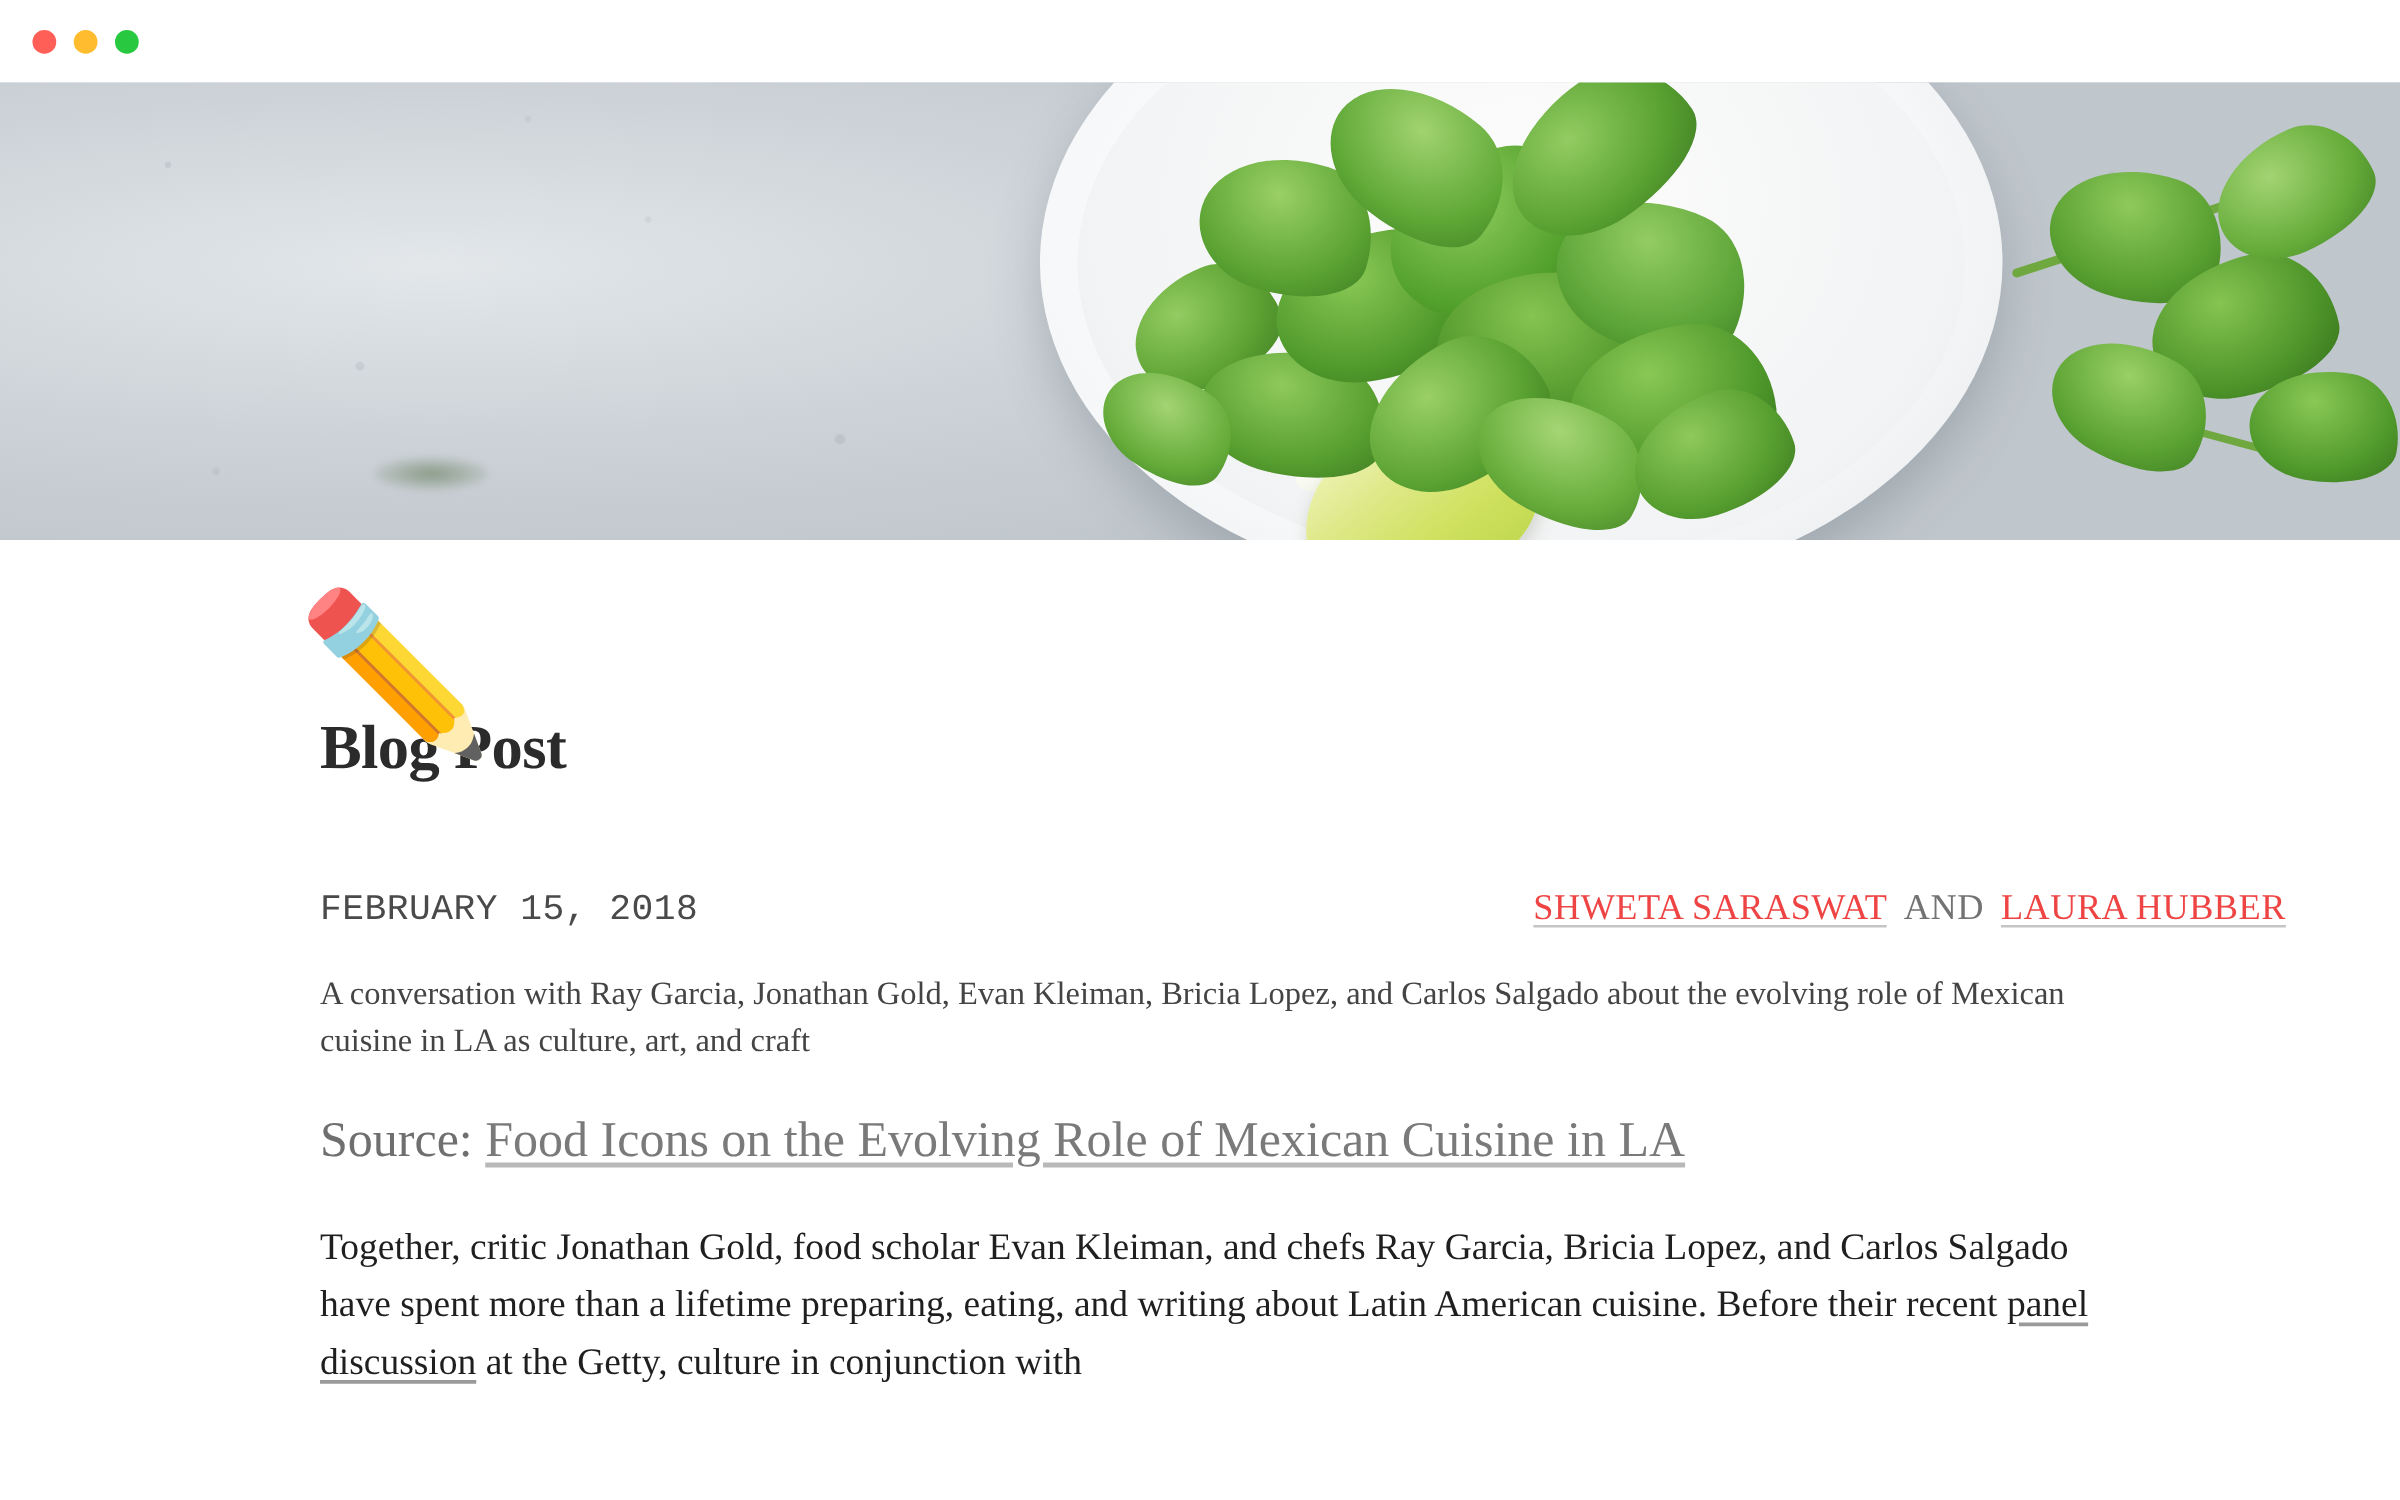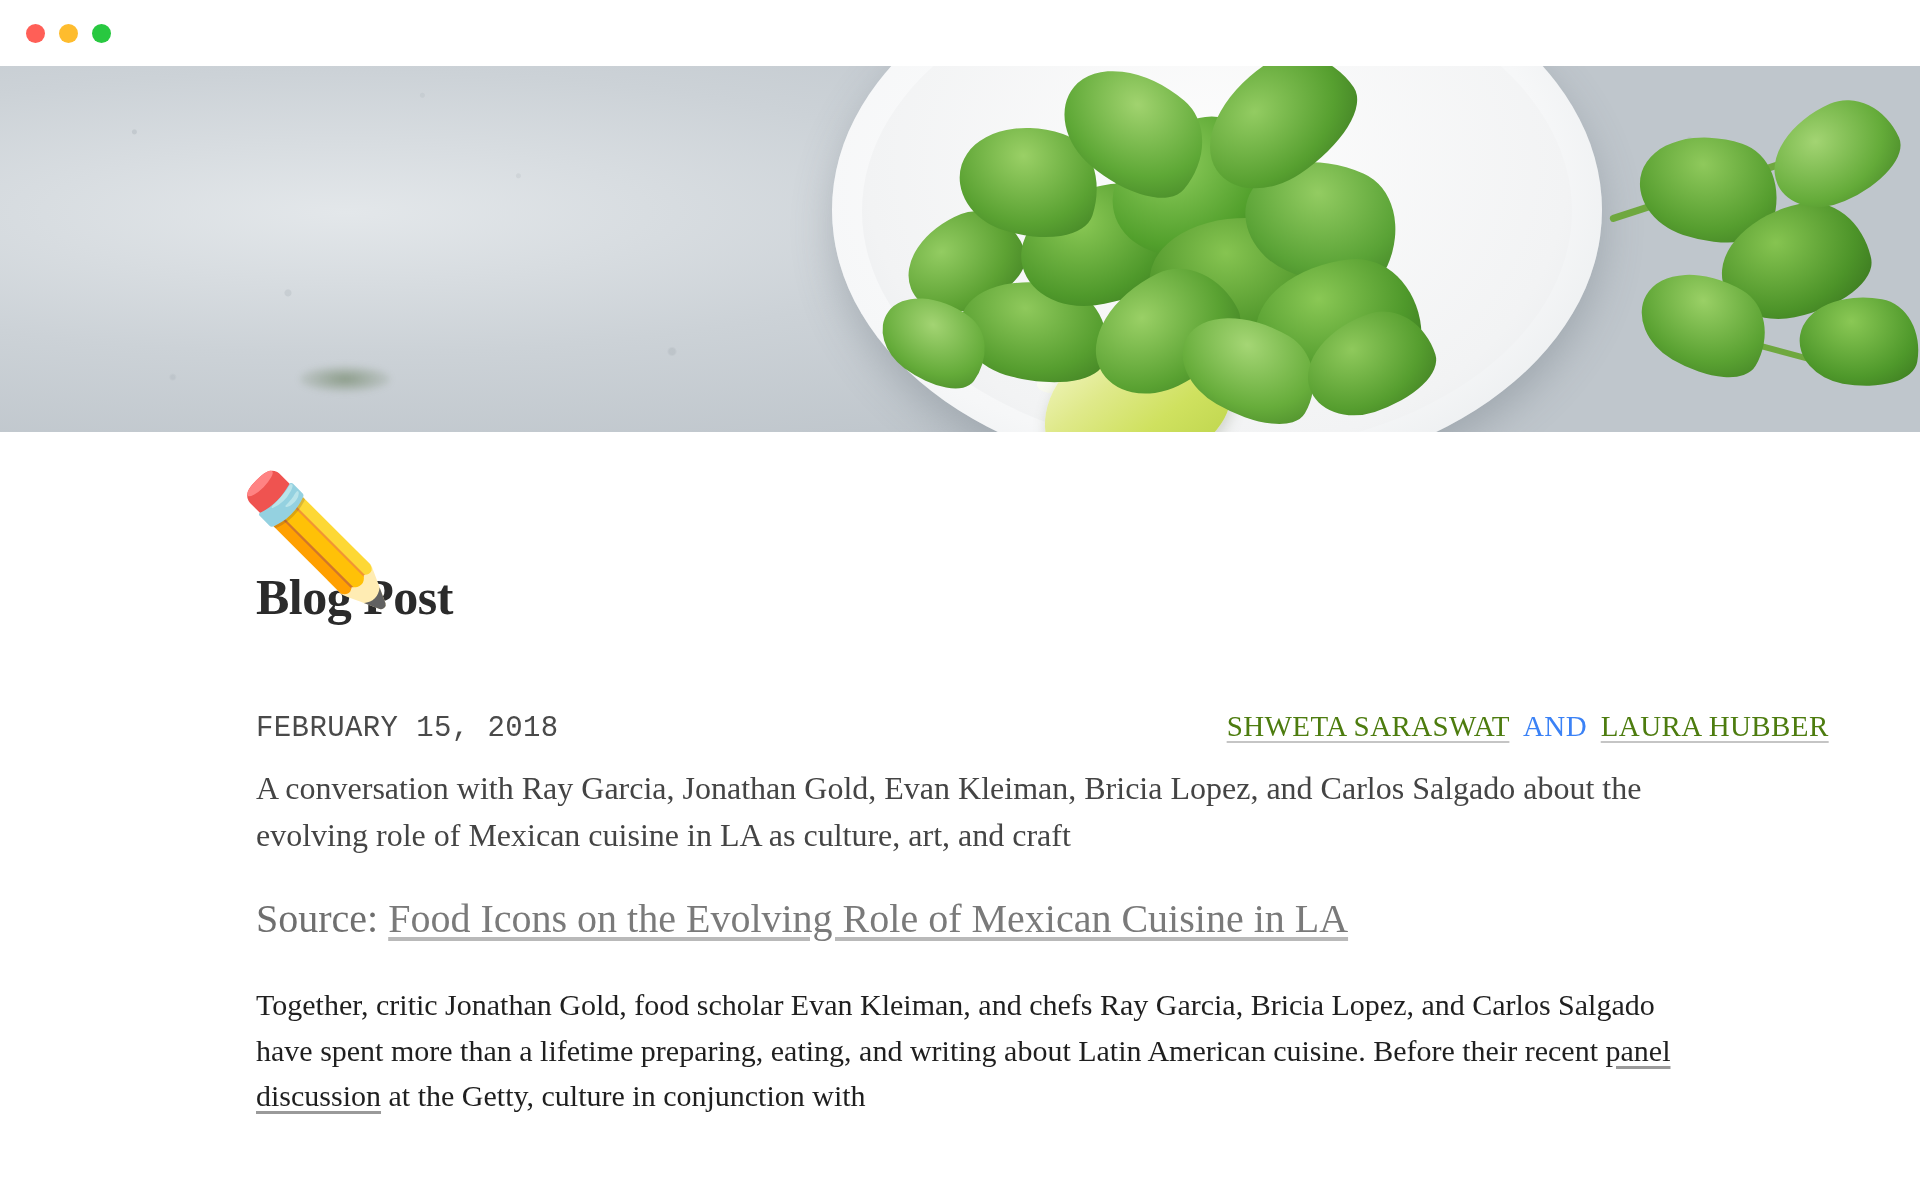--- a/index.html
+++ b/index.html
@@ -174,34 +174,34 @@
     color: #4a4a4a;
     font-family: Liberation Mono, monospace;
   }
   .meta .authors {
     margin-left: 668px;
     text-transform: uppercase;
     color: #8d8d8d;
     white-space: nowrap;
   }
   .meta .authors a {
-    color: #4d7c0f;
+    color: #ef4444;
     text-decoration: underline;
     text-decoration-color: #c5c5c5;
     text-underline-offset: 5px;
     margin-top: 20px;
   }
   .meta .authors .and {
-    color: #3b82f6;
+    color: #737373;
     text-decoration: none;
     margin: 0 6px;
   }
   .dek {
-    margin-top: 20px;
-    font-size: 32px;
+    margin-top: 32px;
+    font-size: 26px;
     line-height: 1.47;
     color: #444444;
     max-width: 1430px;
   }
   .source {
     margin-top: 36px;
     font-size: 40px;
     color: #6f6f6f;
   }
   .source a {

